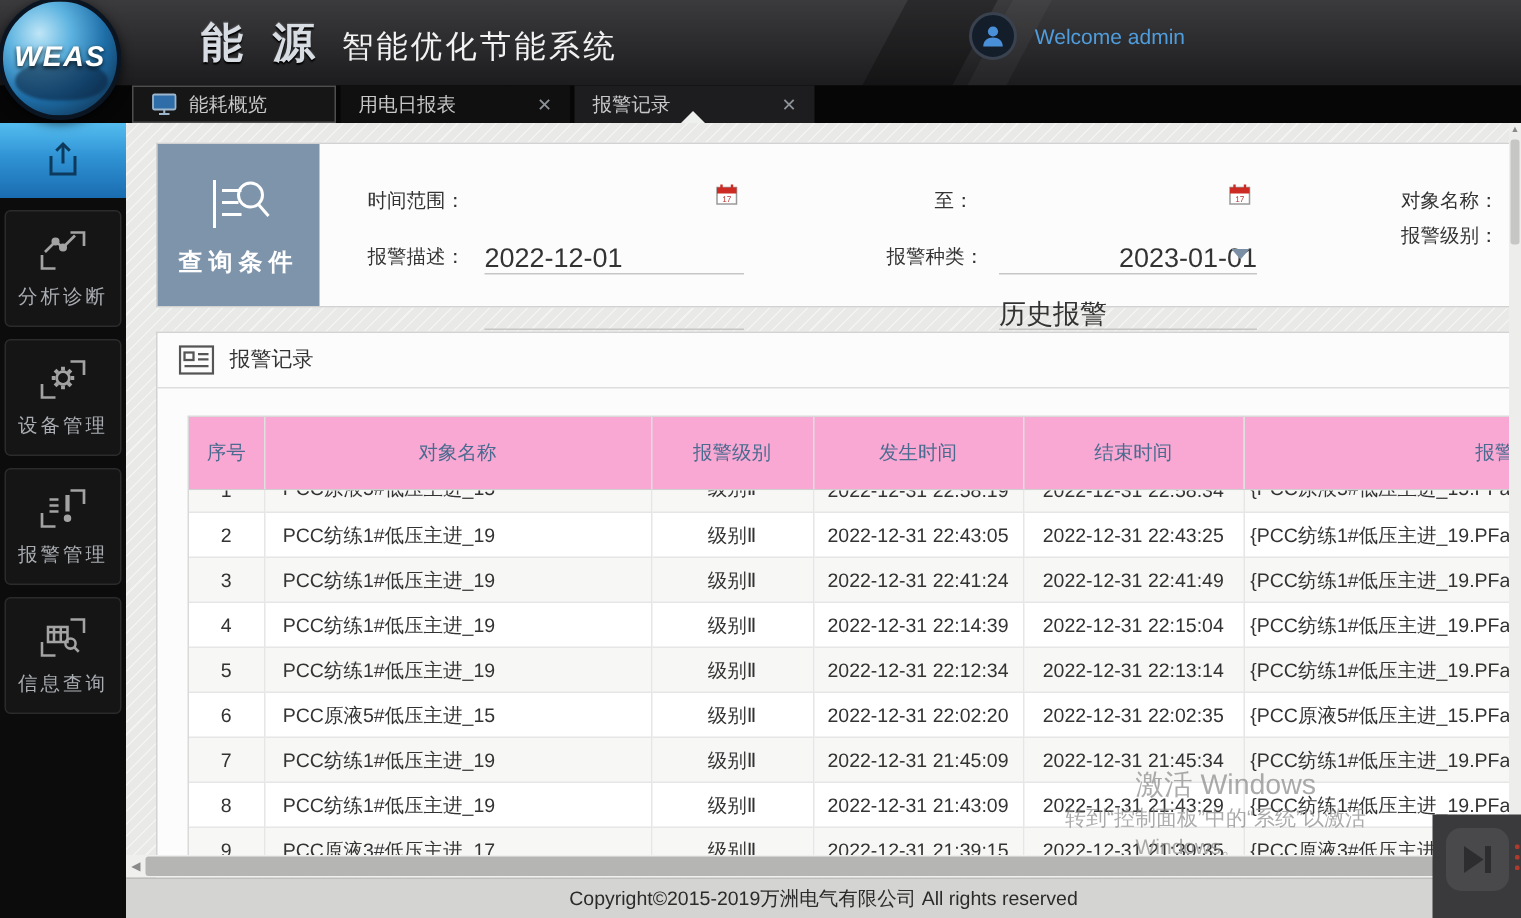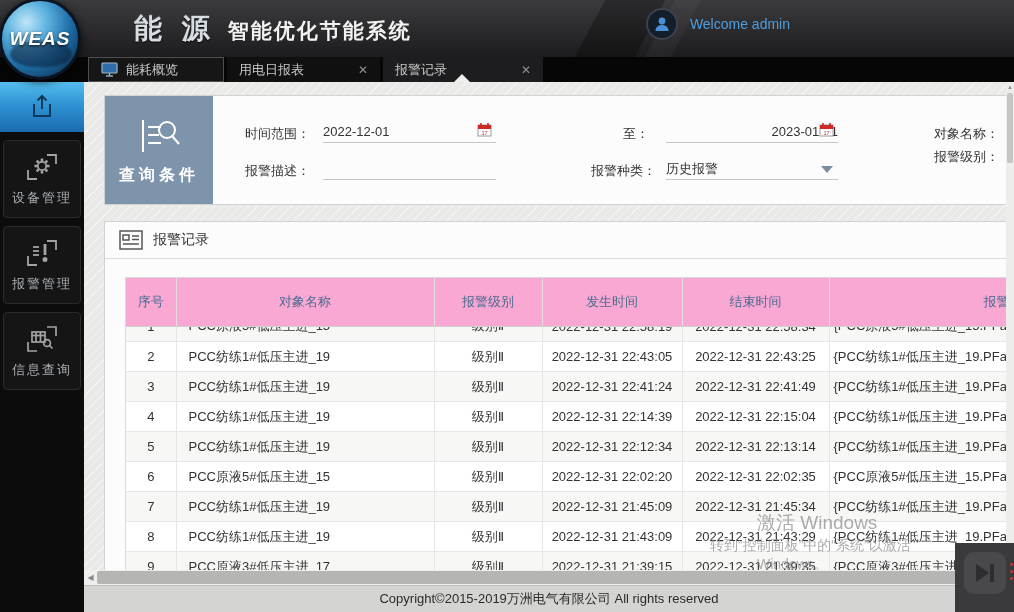--- a/index.html
+++ b/index.html
@@ -15,21 +15,21 @@
     background:radial-gradient(circle at 32% 28%, #bfe6f7 0%, #5db3e0 28%, #1e6ea8 58%, #0a1c30 100%);
     border:3px solid #0b1522; z-index:30; display:flex; align-items:center; justify-content:center;
     box-shadow:0 2px 8px rgba(0,0,0,.7); }
   .logo::after { content:""; position:absolute; left:8px; bottom:10px; width:62px; height:26px;
     border-radius:50% / 60%; background:rgba(10,30,55,.55); filter:blur(1px); }
   .logo span { position:relative; z-index:2; color:#fff; font-weight:bold; font-style:italic;
     font-size:19px; letter-spacing:1px; text-shadow:0 1px 3px rgba(0,0,0,.8); }
   .title-area { position:absolute; left:95px; top:10px; display:flex; align-items:baseline; gap:12px; }
   .title-cn { font-size:28px; font-weight:bold; letter-spacing:6px;
     color:#d8dde3; text-shadow:0 1px 1px #000, 0 -1px 1px #fff3;margin-left:39px; }
-  .title-sub { font-size:21px; font-weight:bold; color:#f2f2f2; letter-spacing:2px; }
+  .title-sub { font-size:21px; font-weight:normal; color:#f2f2f2; letter-spacing:2px; }
   .user-area { position:absolute; right:224px; top:8px; display:flex; align-items:center; gap:12px; cursor:pointer; }
   .avatar { width:32px; height:32px; border-radius:50%; background:#141e2a; border:2px solid #3c4document; border:2px solid #3c4document; }
   .avatar { display:flex; align-items:center; justify-content:center; border:2px solid #39424e; }
   .welcome { color:#4f9ddd; font-size:14px; }
 
   
   .tab-bar { position:absolute; left:0; top:57px; right:0; height:25px; background:#060607;
     display:flex; padding-left:88px; z-index:5; }
   .tab { height:25px; display:flex; align-items:center; padding:0 12px; margin-right:3px;
     background:#101011; color:#c8c8c8; font-size:13px; cursor:pointer; position:relative; }
@@ -53,22 +53,22 @@
   .content { position:absolute; left:84px; top:82px; right:0; bottom:27px; overflow:hidden;
     background:#e9e9e7;
     background-image:repeating-linear-gradient(135deg, rgba(255,255,255,.45) 0px, rgba(255,255,255,.45) 1px, transparent 1px, transparent 6px); }
 
   .query-panel { position:absolute; left:20px; top:13px; width:1100px; height:110px;
     background:#fcfcfc; border:1px solid #d2d2d2; }
   .qc-box { position:absolute; left:0; top:0; width:108px; height:108px; background:#7e94ab;
     display:flex; flex-direction:column; align-items:center; justify-content:center; gap:8px; }
   .qc-box .qc-title { color:#fff; font-size:16px; font-weight:bold; letter-spacing:4px;font-family:Liberation Mono, monospace; }
   .q-label { position:absolute; font-size:13px; color:#333; }
-  .q-value { position:absolute; font-size:13px; color:#333; border-bottom:1px solid #c6c6c6;
-    height:20px; line-height:18px; cursor:text; }
+  .q-value { position:absolute; font-size:18px; color:#333; border-bottom:1px solid #c6c6c6;
+    height:20px; line-height:18px; cursor:text;margin-top:40px; }
   .cal-icon { position:absolute; width:15px; height:15px; cursor:pointer; }
   .caret { position:absolute; width:0; height:0; border-left:6px solid transparent;
     border-right:6px solid transparent; border-top:7px solid #7a8fa6; cursor:pointer; }
 
   .records-panel { position:absolute; left:20px; top:139px; width:1100px; height:380px;
     background:#fcfcfc; border:1px solid #d2d2d2; }
   .rp-header { height:37px; border-bottom:1px solid #ddd; display:flex; align-items:center;
     gap:10px; padding-left:14px; }
   .rp-title { font-size:14px; color:#333; }
   .table-wrap { position:absolute; left:20px; top:55px; width:1066px; border:1px solid #d9d9d9; }
@@ -157,20 +157,30 @@
 </div>
 <div class="active-indicator"></div>
 
 <div class="sidebar">
   <div class="side-item active">
     <svg width="30" height="30" viewBox="0 0 30 30" fill="none" stroke="#0d3a5c" stroke-width="2">
       <path d="M7 12 v12 h16 v-12"></path>
         <path d="M15 4 v13"></path>
         <path d="M10.5 8.5 L15 4 l4.5 4.5"></path>
     </svg>
+  </div>
+  <div class="side-item">
+    <svg width="34" height="30" viewBox="0 0 34 30" fill="none" stroke="#a3a3a3" stroke-width="1.8">
+      <path d="M22 3 h9 v9"></path>
+        <path d="M3 18 v9 h9"></path>
+      <path d="M5 16 l7-7 5 4 8-8"></path>
+        <circle cx="12" cy="9" r="1.8" fill="#a3a3a3"></circle>
+        <circle cx="17" cy="13" r="1.8" fill="#a3a3a3"></circle>
+    </svg>
+    <span class="lbl">分析诊断</span>
   </div>
   <div class="side-item">
     <svg width="34" height="30" viewBox="0 0 34 30" fill="none" stroke="#a3a3a3" stroke-width="1.8">
       <path d="M22 3 h9 v9"></path>
         <path d="M3 18 v9 h9"></path>
       <circle cx="17" cy="14" r="4.2"></circle>
       <g stroke-width="2.6">
           <line x1="17" y1="6.5" x2="17" y2="9"></line>
           <line x1="17" y1="19" x2="17" y2="21.5"></line>
           <line x1="9.5" y1="14" x2="12" y2="14"></line>

